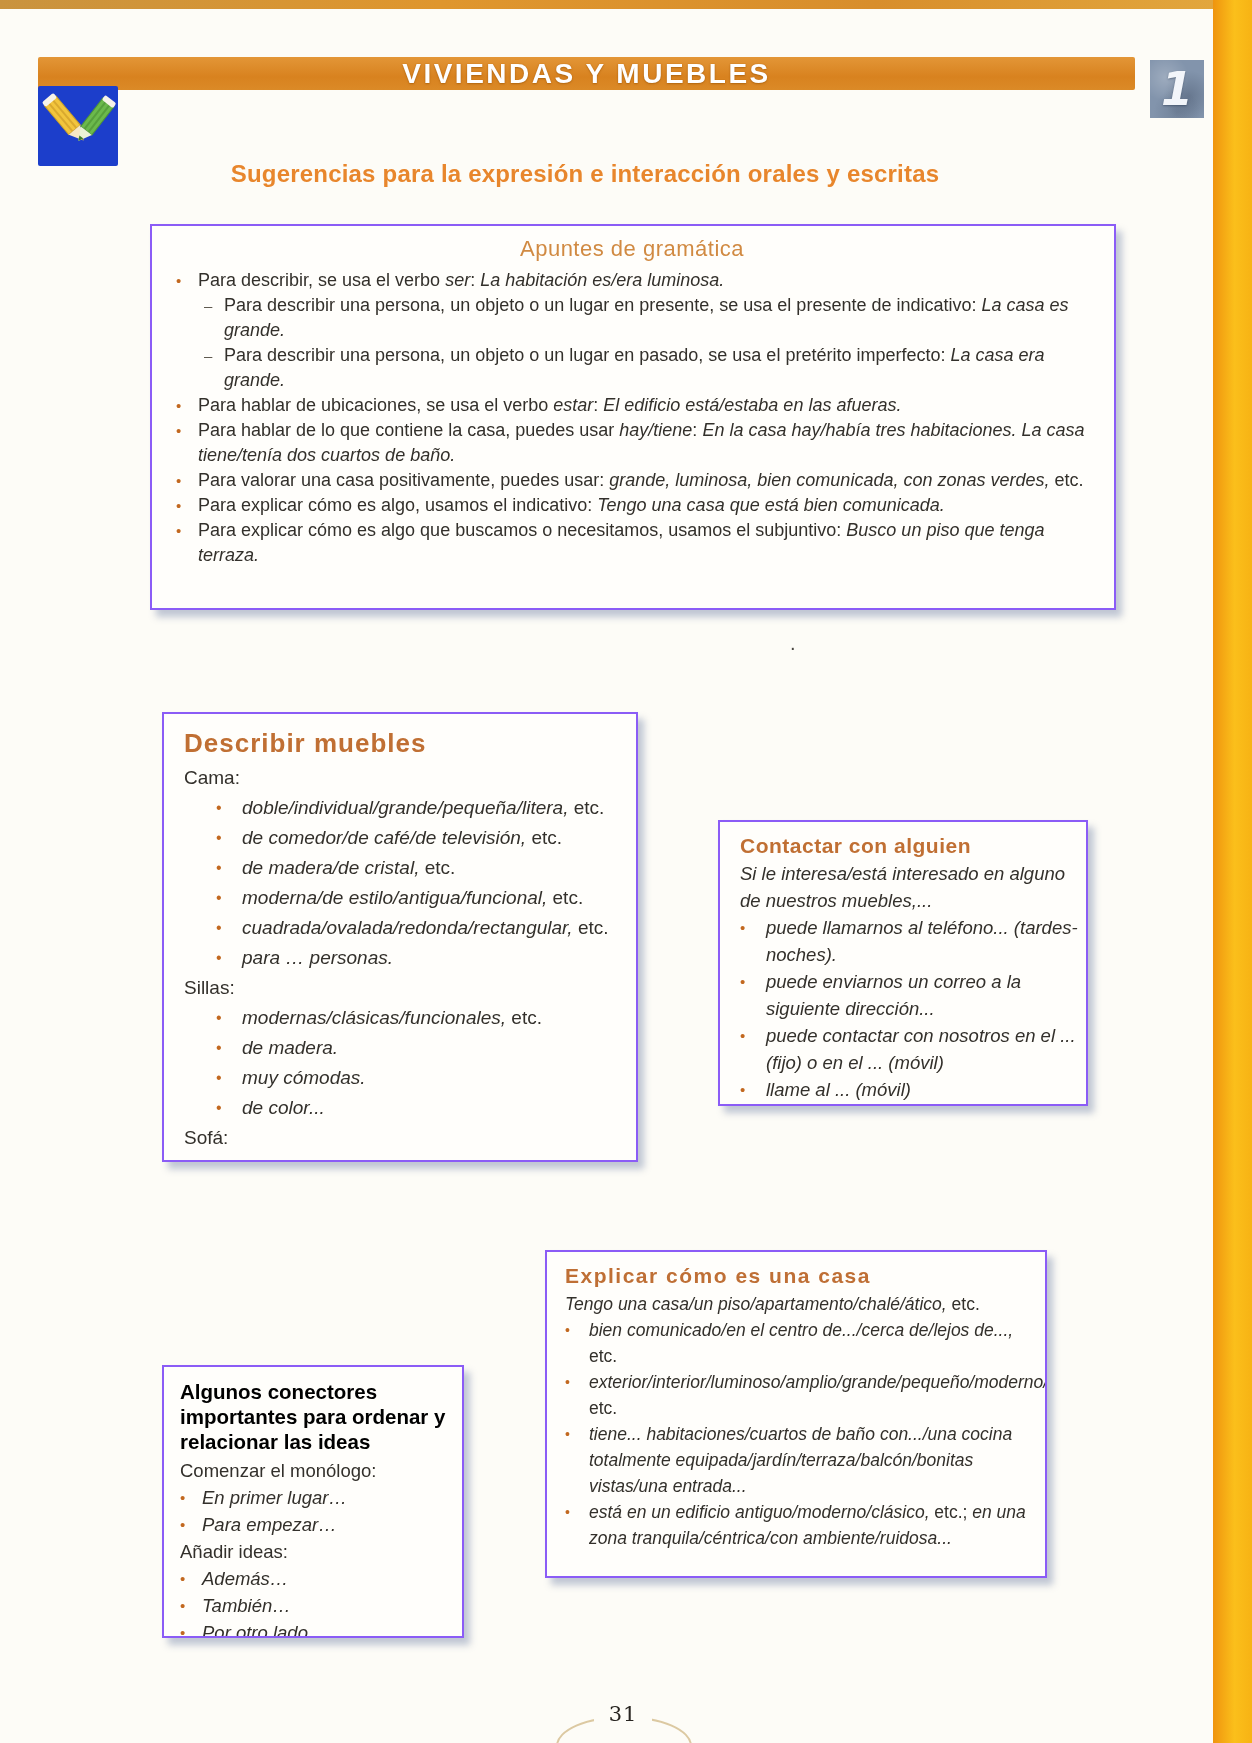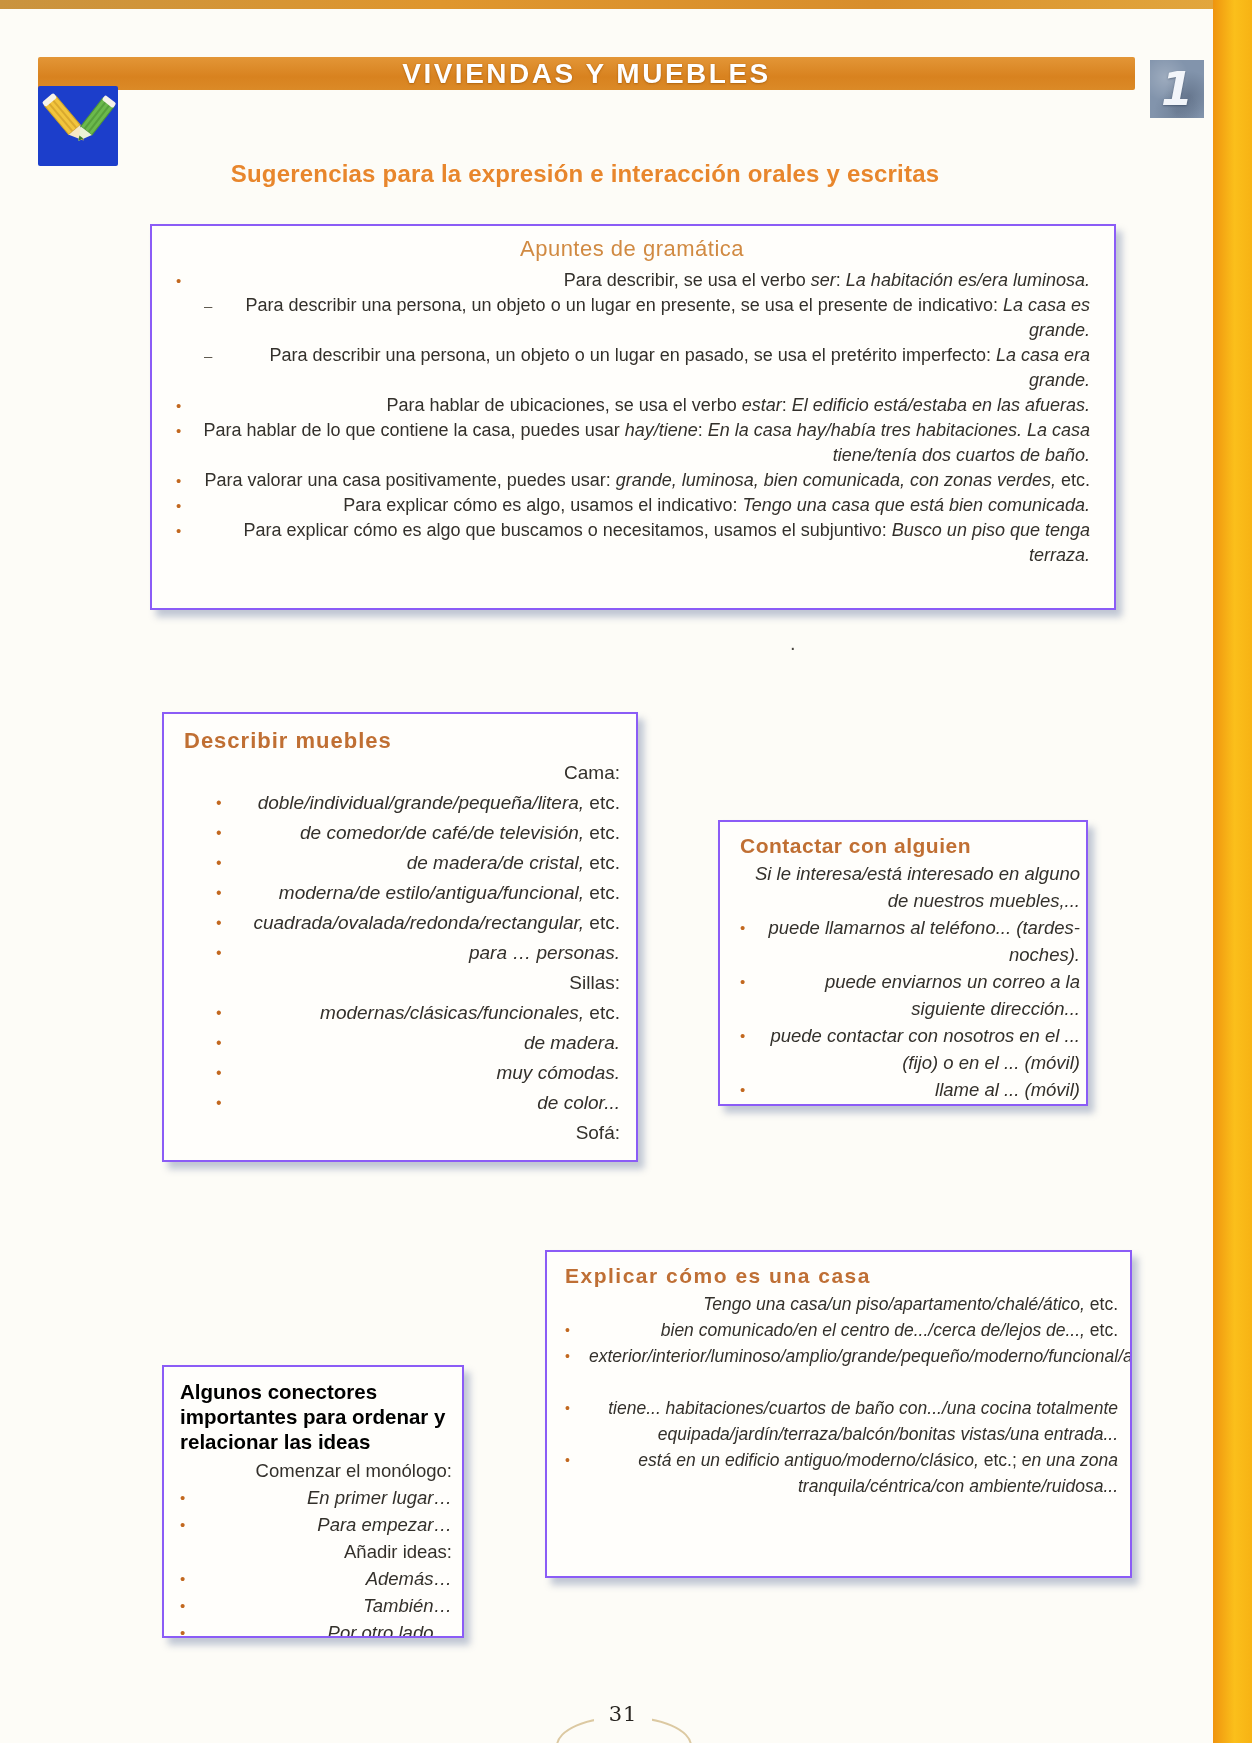--- a/index.html
+++ b/index.html
@@ -53,45 +53,45 @@
     background:#fffefb;
     border:2px solid #8b5cf6;
     box-shadow:6px 7px 7px rgba(118,134,168,.45);
     overflow:hidden;
   }
   .box h2 { font-weight:bold; }
   .li { display:flex; align-items:flex-start; }
   .li .marker { flex:0 0 auto; color:#c2681f; }
   .li.dash .marker { color:#5f594f; }
   .it { font-style:italic; }
-  .txt { flex:1 1 auto;text-align:right; }
+  .txt { flex:1 1 auto; }
 
   
   .box-grammar { left:150px; top:224px; width:966px; height:386px; padding:8px 24px 0 22px; }
   .box-grammar h2 { text-align:center; font-size:22px; font-weight:normal; color:#d18a42; letter-spacing:.5px; margin:2px 0 6px; }
   .box-grammar .li { font-size:18px; line-height:25px; }
   .box-grammar .li .marker { width:24px; font-size:15px; padding-left:2px; }
   .box-grammar .li.dash { margin-left:28px; }
   .box-grammar .li.dash .marker { width:22px; }
 
   
   .box-furniture { left:162px; top:712px; width:476px; height:450px; padding:14px 16px 0 20px; }
-  .box-furniture h2 { font-size:22px; color:#c06f33; letter-spacing:1px; margin:0 0 4px; }
+  .box-furniture h2 { font-size:26px; color:#c06f33; letter-spacing:1px; margin:0 0 4px; }
   .box-furniture .li { font-size:19px; line-height:30px; }
   .box-furniture .li.bullet { margin-left:32px; }
   .box-furniture .li .marker { width:26px; font-size:16px; }
 
   
   .box-contact { left:718px; top:820px; width:370px; height:286px; padding:12px 6px 0 20px; }
   .box-contact h2 { font-size:21px; color:#c06f33; letter-spacing:.5px; margin:0 0 2px; }
   .box-contact .li { font-size:18.5px; line-height:27px; }
   .box-contact .li .marker { width:26px; font-size:15px; }
 
   
-  .box-house { left:545px; top:1250px; width:587px; height:328px; padding:12px 12px 0 18px; }
+  .box-house { left:545px; top:1250px; width:502px; height:328px; padding:12px 12px 0 18px; }
   .box-house h2 { font-size:21px; color:#bf6f35; letter-spacing:1.5px; margin:0 0 3px; }
   .box-house .li { font-size:17.5px; line-height:26px; }
   .box-house .li .marker { width:24px; font-size:14px; }
 
   
   .box-connectors { left:162px; top:1365px; width:302px; height:273px; padding:12px 10px 0 16px; }
   .box-connectors h2 { font-size:20.5px; color:#000000; line-height:25px; margin:0 0 3px; }
   .box-connectors .li { font-size:18.5px; line-height:27px; }
   .box-connectors .li .marker { width:22px; font-size:15px; }
 

